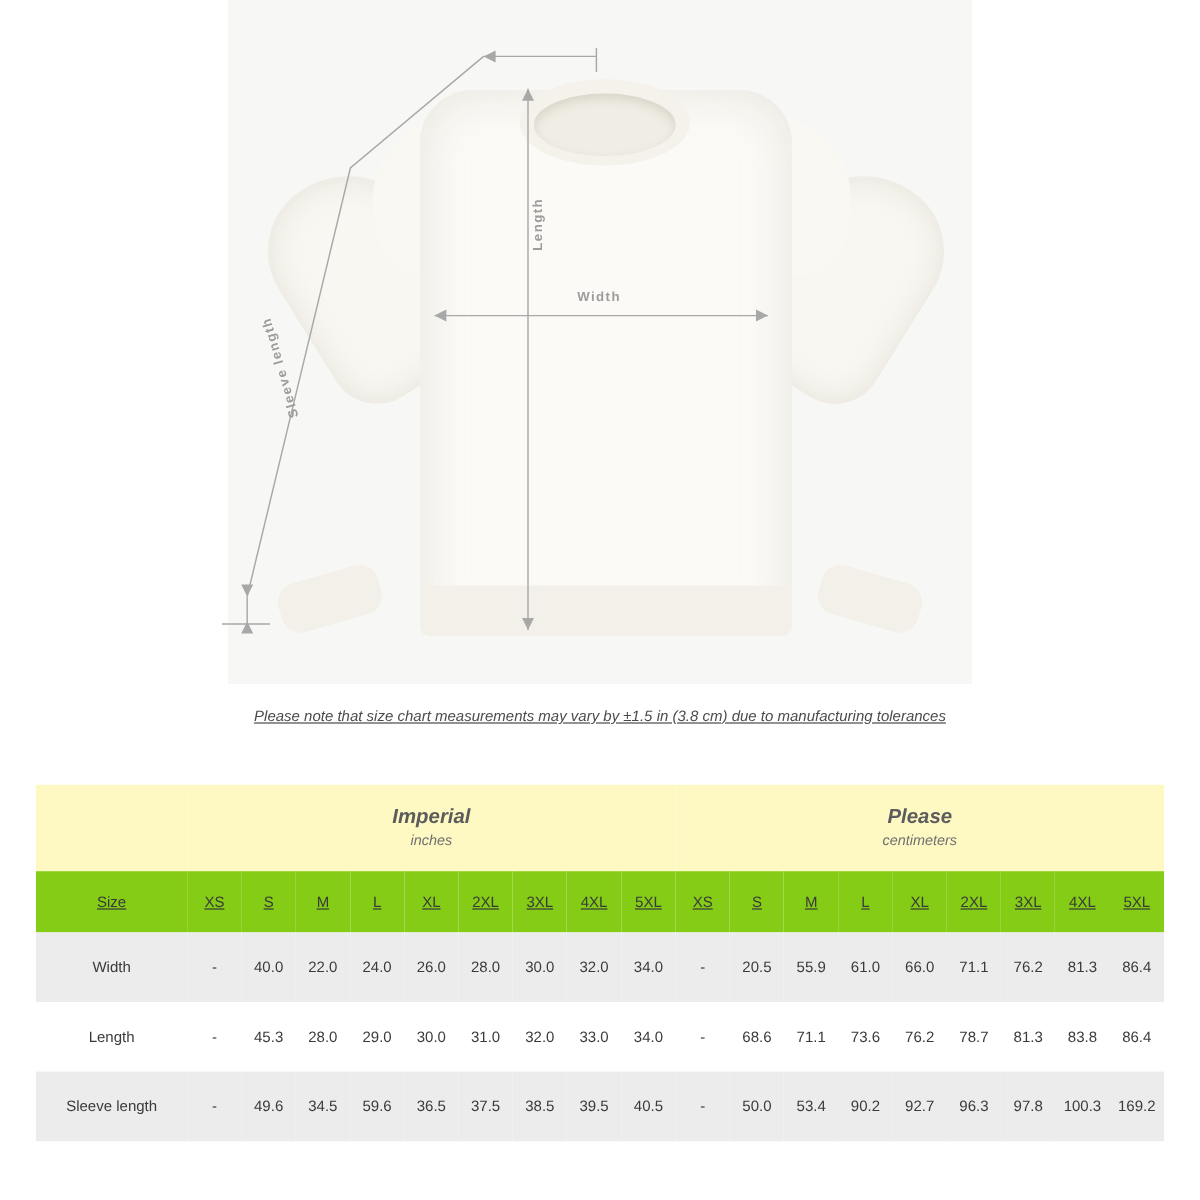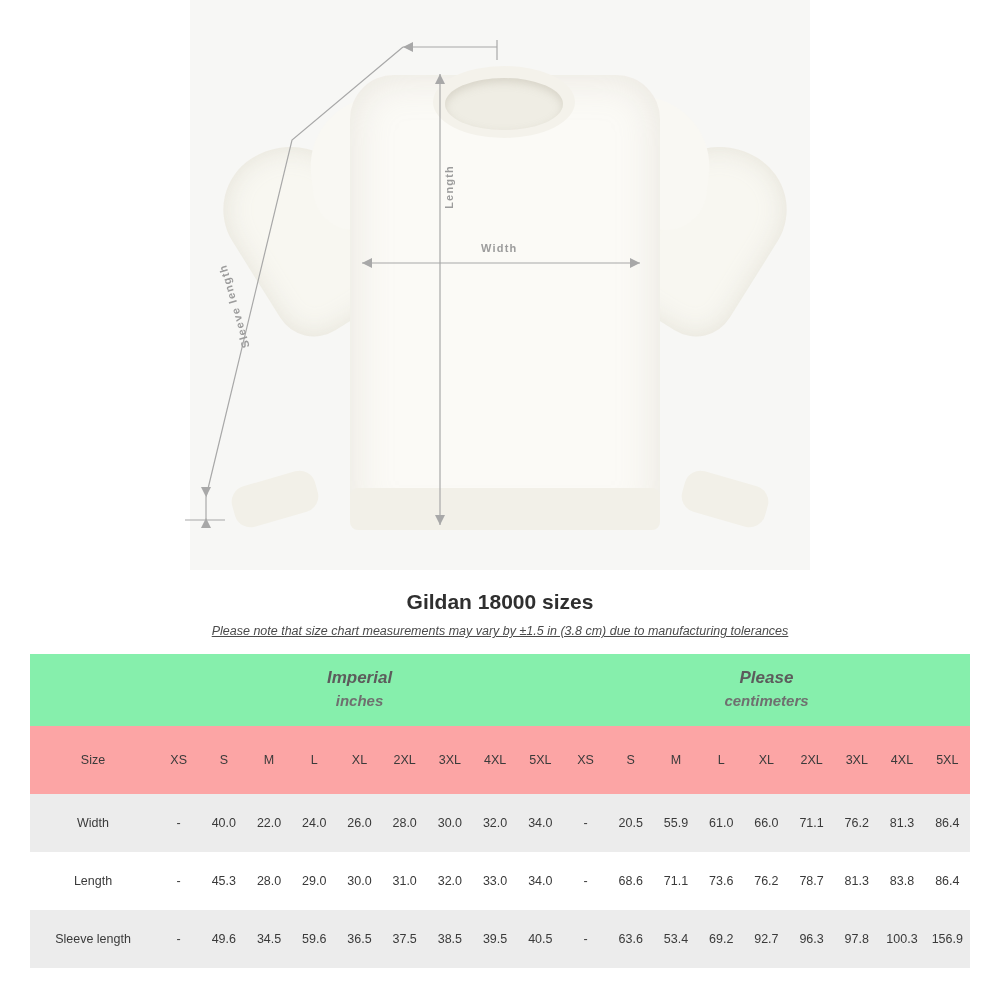--- a/index.html
+++ b/index.html
@@ -200,46 +200,46 @@
   table.sizes td, table.sizes th {
     border: none;
     text-align: center;
     font-size: 12.5px;
     color: #3a3a3a;
     font-weight: normal;
     padding: 0;
   }
   .unit-row td {
     height: 72px;
-    background: #86efac;
+    background: #fef9c3;
     vertical-align: middle;
   }
   .unit-name {
     font-size: 17px;
     font-weight: bold;
     font-style: italic;
     color: #5c5c5c;
     display: block;
     line-height: 1.25;
   }
   .unit-sub {
-    font-size: 15px;
+    font-size: 12px;
     font-style: italic;
     color: #6f6f6f;
     display: block;
     line-height: 1.6;
-    font-weight: bold;
   }
   .head-row td {
-    height: 68px;
-    background: #fca5a5;
+    height: 51px;
+    background: #84cc16;
     font-weight: bold;
     font-size: 12.5px;
     color: #3a3a3a;
     vertical-align: middle;
+    text-decoration: underline;
   }
   .data-row td {
     height: 58px;
     vertical-align: middle;
   }
   .data-row.shaded td { background: #ececec; }
   .data-row.plain td { background: #ffffff; }
   .rowhead {
     font-weight: bold;
     font-size: 12.5px;
@@ -291,21 +291,20 @@
         <path d="M640 263 l-10 -5 l0 10 z" fill="#a8a8a8" stroke="none"></path>
       </g>
     </svg>
 
     <div class="ann-label vert-label" style="left:443px; top:165px;">Length</div>
     <div class="ann-label" style="left:481px; top:242px;">Width</div>
     <div class="ann-label vert-label" style="left:228px; top:263px; transform: rotate(164deg);">Sleeve length</div>
   </div>
 
   <div class="title-block">
-    <h1 class="chart-title">Gildan 18000 sizes</h1>
     <p class="chart-note">Please note that size chart measurements may vary by ±1.5 in (3.8 cm) due to manufacturing tolerances</p>
   </div>
 
   <div class="table-wrap">
     <table class="sizes">
       <colgroup>
         <col class="col-label">
         <col class="col-cell">
           <col class="col-cell">
           <col class="col-cell">
@@ -409,26 +408,26 @@
           <td>-</td>
           <td>49.6</td>
           <td>34.5</td>
           <td>59.6</td>
           <td>36.5</td>
           <td>37.5</td>
           <td>38.5</td>
           <td>39.5</td>
           <td>40.5</td>
           <td>-</td>
-          <td>63.6</td>
+          <td>50.0</td>
           <td>53.4</td>
-          <td>69.2</td>
+          <td>90.2</td>
           <td>92.7</td>
           <td>96.3</td>
           <td>97.8</td>
           <td>100.3</td>
-          <td>156.9</td>
+          <td>169.2</td>
         </tr>
       </tbody>
     </table>
   </div>
 
 </div>
 
 </body></html>

